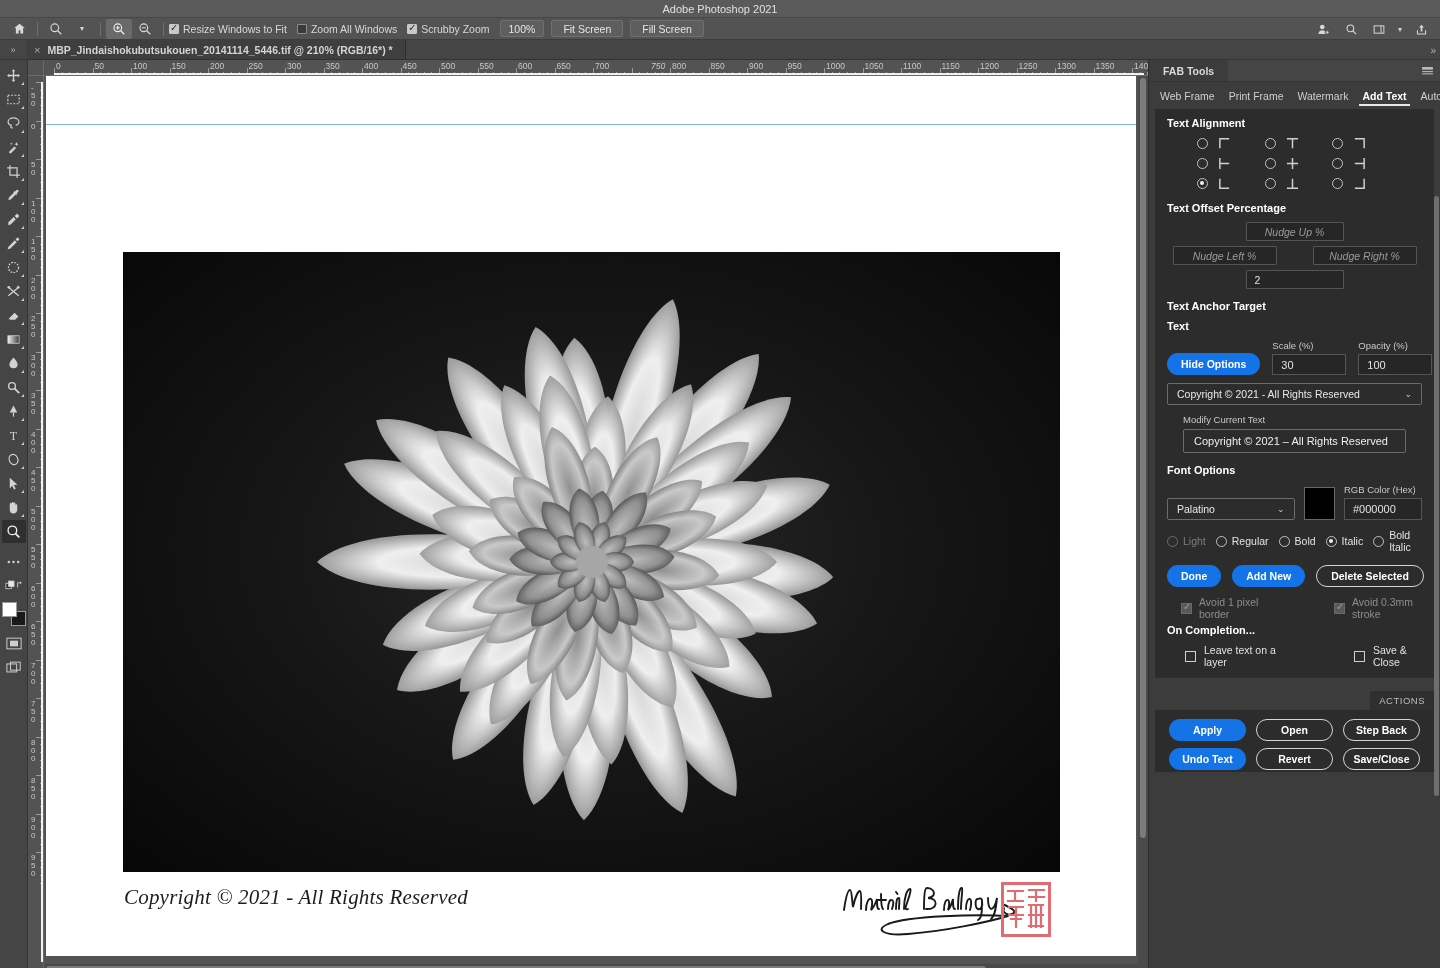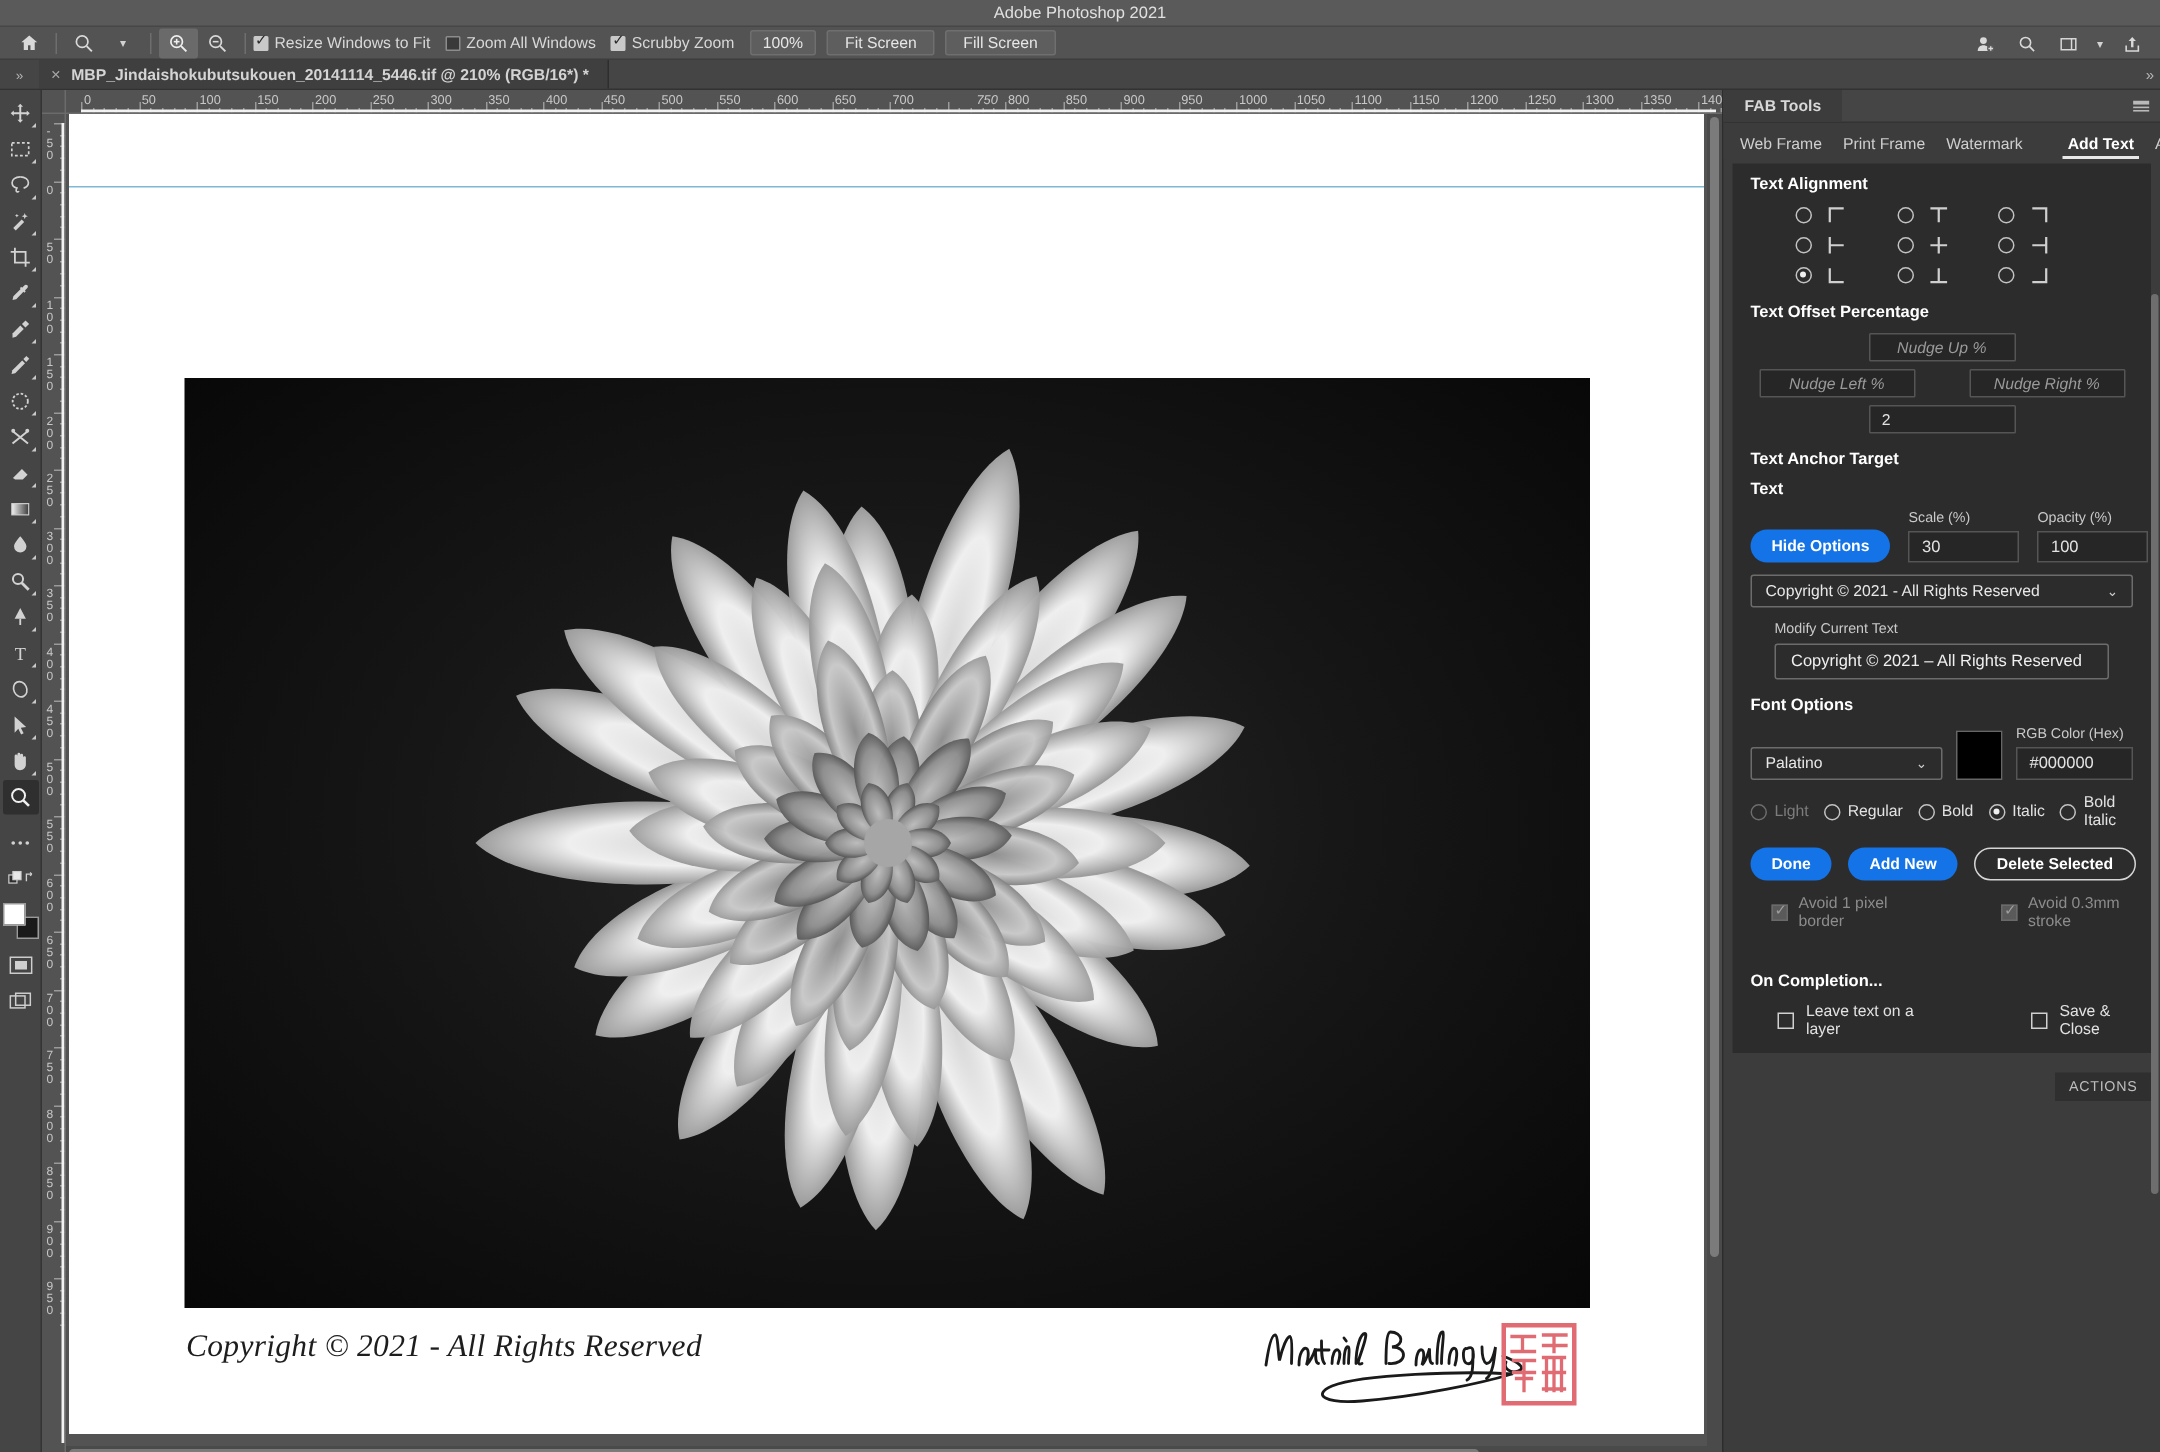--- a/index.html
+++ b/index.html
@@ -236,21 +236,21 @@
   }
   .fab-tabs {
     display: flex; align-items: flex-end; gap: 0px;
     padding: 6px 0 0 4px; height: 24px;
     background: #3c3c3c;
   }
   .fab-tab {
     font-size: 10.5px; color: #cfcfcf; padding: 0 7px 4px 7px;
     position: relative; white-space: nowrap;
   }
-  .fab-tab.sel { color: #ffffff; font-weight: bold; margin-left: 16px; }
+  .fab-tab.sel { color: #ffffff; font-weight: bold; }
   .fab-tab.sel::after {
     content: ""; position: absolute; left: 4px; right: 4px; bottom: 0;
     height: 2px; background: #e8e8e8;
   }
   .panel-body {
     background: #2c2c2c; margin: 3px 6px 0 6px; padding: 8px 12px 10px 12px;
     position: relative;
   }
   .sec-title {
     color: #ffffff; font-size: 11px; font-weight: bold; margin-bottom: 8px;
@@ -340,21 +340,21 @@
   }
   .swatch-color { width: 32px; height: 33px; border: 1px solid #666; }
   .hexfield {
     width: 78px; height: 22px; background: #262626; border: 1px solid #555;
     color: #e2e2e2; font-size: 11px; display: flex; align-items: center; padding: 0 8px;
   }
   .weightrow { display: flex; align-items: center; gap: 5px; margin-bottom: 12px; }
   .wlabel { color: #e2e2e2; font-size: 10.5px; margin-right: 5px; }
   .wlabel.dim { color: #7c7c7c; }
   .btnrow { display: flex; gap: 11px; margin-bottom: 9px; }
-  .avoidrow { display: flex; gap: 65px; margin-bottom: 28px; padding-left: 14px; }
+  .avoidrow { display: flex; gap: 65px; margin-bottom: 4px; padding-left: 14px; }
   .avoiditem { display: flex; align-items: center; gap: 7px; color: #8c8c8c; font-size: 10.5px; }
   .cbox2 {
     width: 11px; height: 11px; border: 1px solid #6a6a6a; background: #5a5a5a;
     position: relative; flex: 0 0 11px;
   }
   .cbox2.on::after {
     content: "✓"; position: absolute; left: 1px; top: -3px;
     font-size: 10px; color: #9e9e9e;
   }
   .cbox3 {
@@ -1541,19 +1541,27 @@
         </div>
         <div class="complitem">
           <span class="cbox3"></span>
           <span>Save &amp; Close</span>
         </div>
       </div>
     </div>
 
     <div class="actions-panel">
       <div class="actions-tab">ACTIONS</div>
+      <div class="actions-body">
+        <div class="act-btn act-blue">Apply</div>
+        <div class="act-btn act-out">Open</div>
+        <div class="act-btn act-out">Step Back</div>
+        <div class="act-btn act-blue">Undo Text</div>
+        <div class="act-btn act-out">Revert</div>
+        <div class="act-btn act-out">Save/Close</div>
+      </div>
     </div>
 
     <div class="panel-vscroll">
       <div class="th" style="top:170px; height:600px;"></div>
     </div>
   </div>
 </div>
 
 </body></html>

